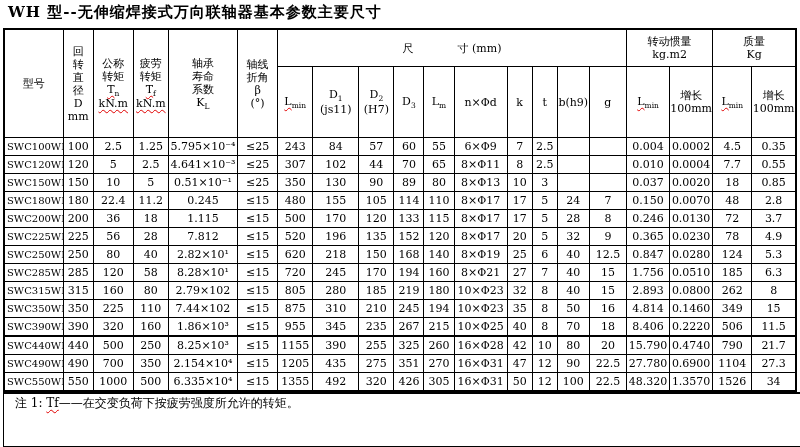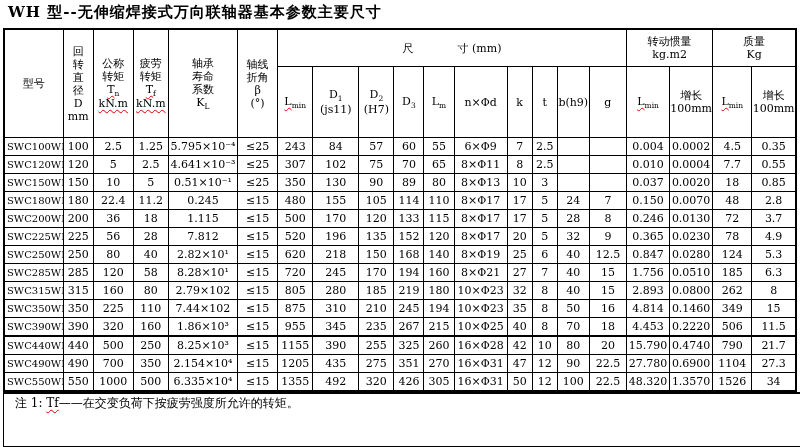--- a/index.html
+++ b/index.html
@@ -159,21 +159,21 @@
       </tr>
       <tr>
         <td class="model-cell">SWC120WH</td>
         <td>120</td>
         <td>5</td>
         <td>2.5</td>
         <td>4.641×10⁻³</td>
         <td>≤25</td>
         <td>307</td>
         <td>102</td>
-        <td>75</td>
+        <td>44</td>
         <td>70</td>
         <td>65</td>
         <td>8×Φ11</td>
         <td>8</td>
         <td>2.5</td>
         <td></td>
         <td></td>
         <td>0.010</td>
         <td>0.0004</td>
         <td>7.7</td>
@@ -365,21 +365,21 @@
         <td>955</td>
         <td>345</td>
         <td>235</td>
         <td>267</td>
         <td>215</td>
         <td>10×Φ25</td>
         <td>40</td>
         <td>8</td>
         <td>70</td>
         <td>18</td>
-        <td>4.453</td>
+        <td>8.406</td>
         <td>0.2220</td>
         <td>506</td>
         <td>11.5</td>
       </tr>
       <tr class="thick-top">
         <td class="model-cell">SWC440WH</td>
         <td>440</td>
         <td>500</td>
         <td>250</td>
         <td>8.25×10³</td>

